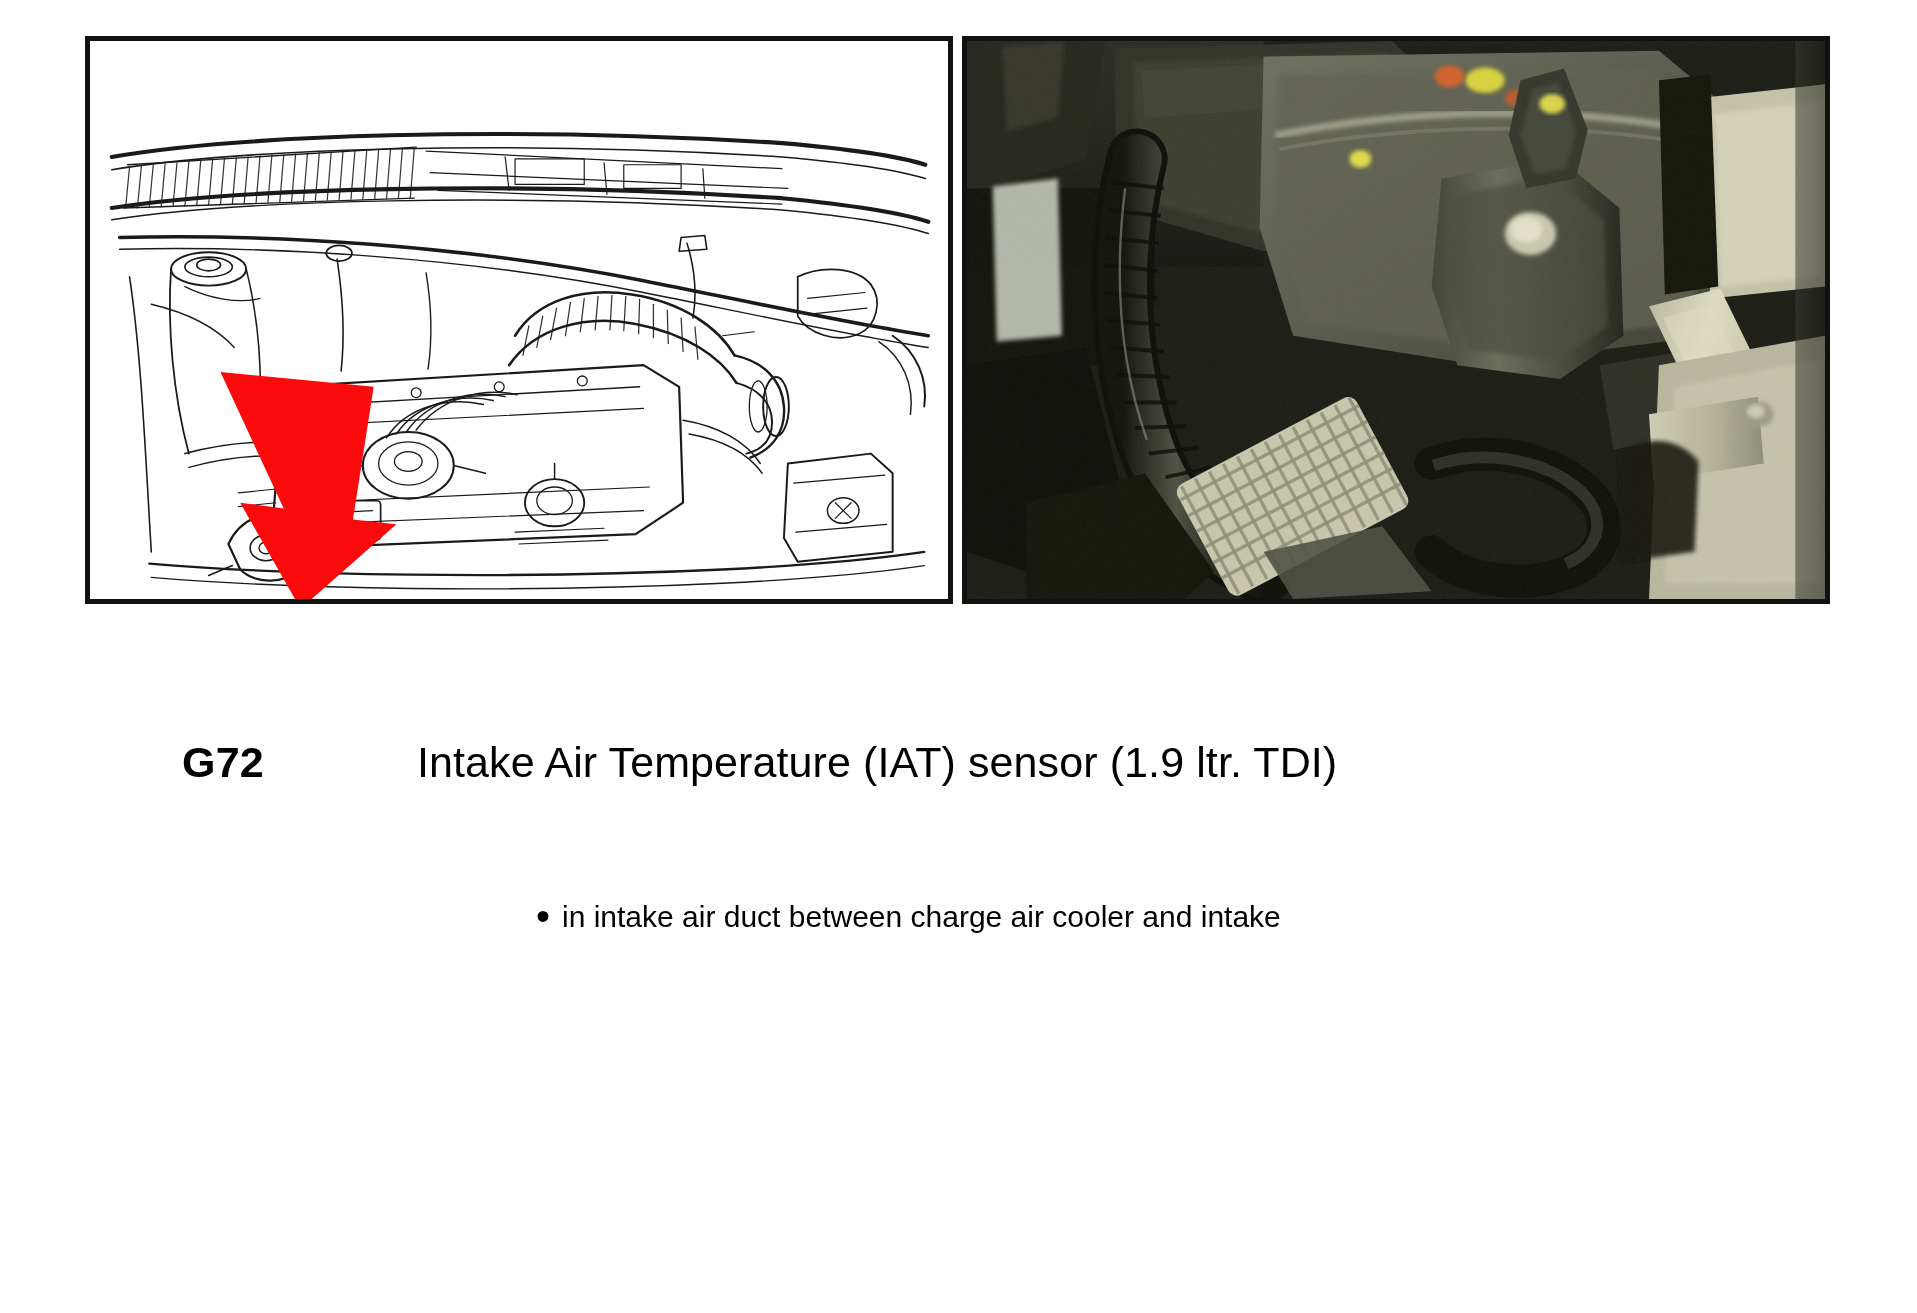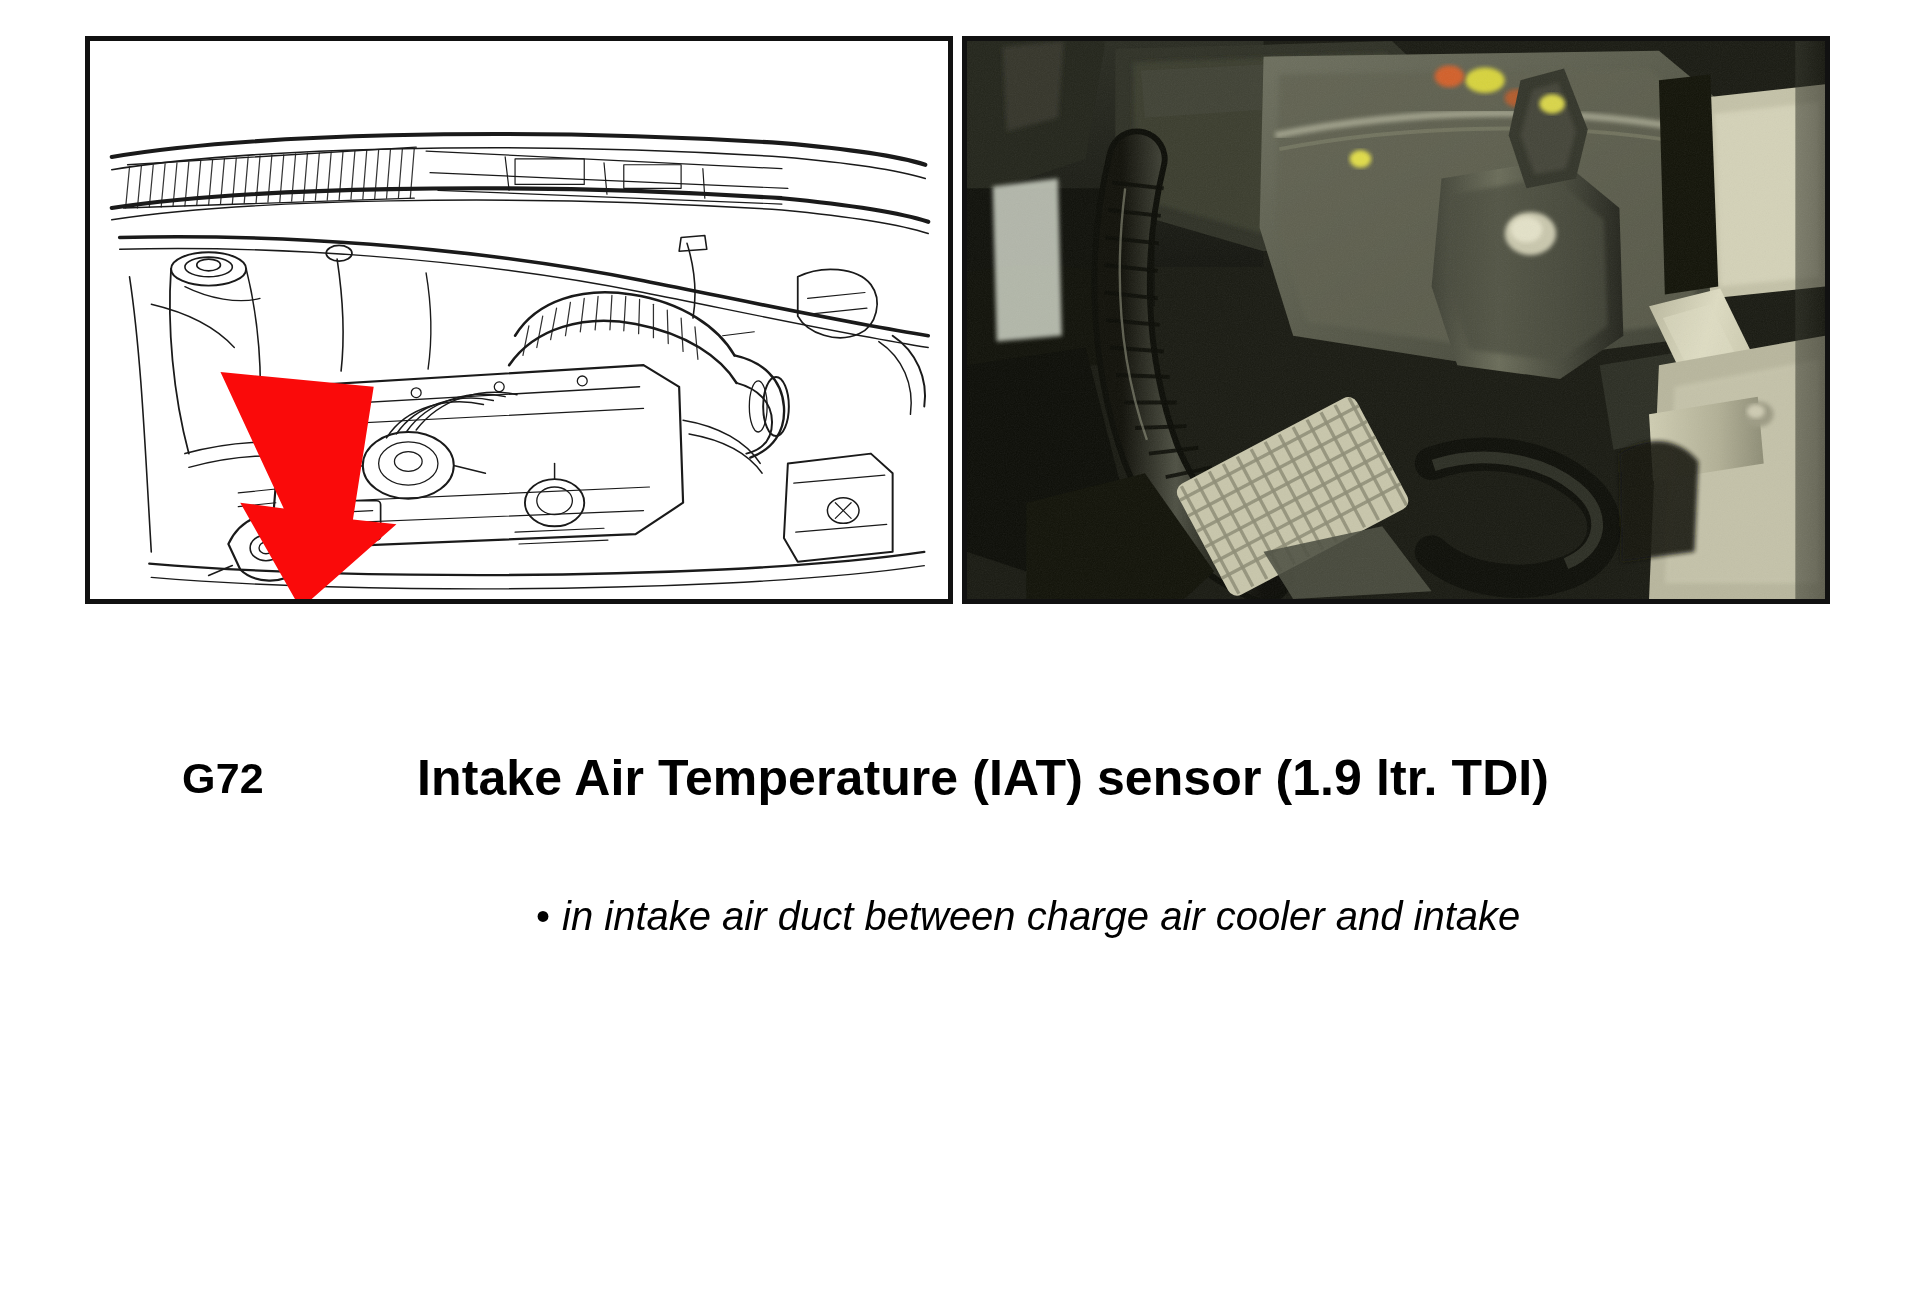--- a/index.html
+++ b/index.html
@@ -63,40 +63,40 @@
     left: 0; top: 0;
     width: 100%;
     height: 100%;
     display: block;
   }
 
   
   #caption-row {
     position: absolute;
     left: 0;
-    top: 752px;
+    top: 736px;
     width: 1917px;
     height: 72px;
   }
   #caption-code {
     position: absolute;
     left: 182px;
     top: 0;
     font-size: 43px;
     font-weight: bold;
     letter-spacing: 0.2px;
     line-height: 52px;
     white-space: nowrap;
   }
   #caption-text {
     position: absolute;
     left: 417px;
     top: 0;
-    font-size: 50px;
-    font-weight: bold;
+    font-size: 43px;
+    font-weight: normal;
     letter-spacing: 0.1px;
     line-height: 52px;
     white-space: nowrap;
   }
 
   
   #notes-block {
     position: absolute;
     left: 536px;
     top: 889px;
@@ -115,23 +115,22 @@
     width: 26px;
     font-size: 40px;
     line-height: 55px;
     text-align: left;
   }
   .note-lines {
     margin-left: 26px;
   }
   .note-line {
     white-space: nowrap;
-    font-size: 40px;
+    font-size: 30px;
     line-height: 55px;
-    font-style: italic;
   }
   .note-line.indented {
     padding-left: 32px;
   }
 </style>
 </head>
 <body>
 
 <div id="figure-row">
 

